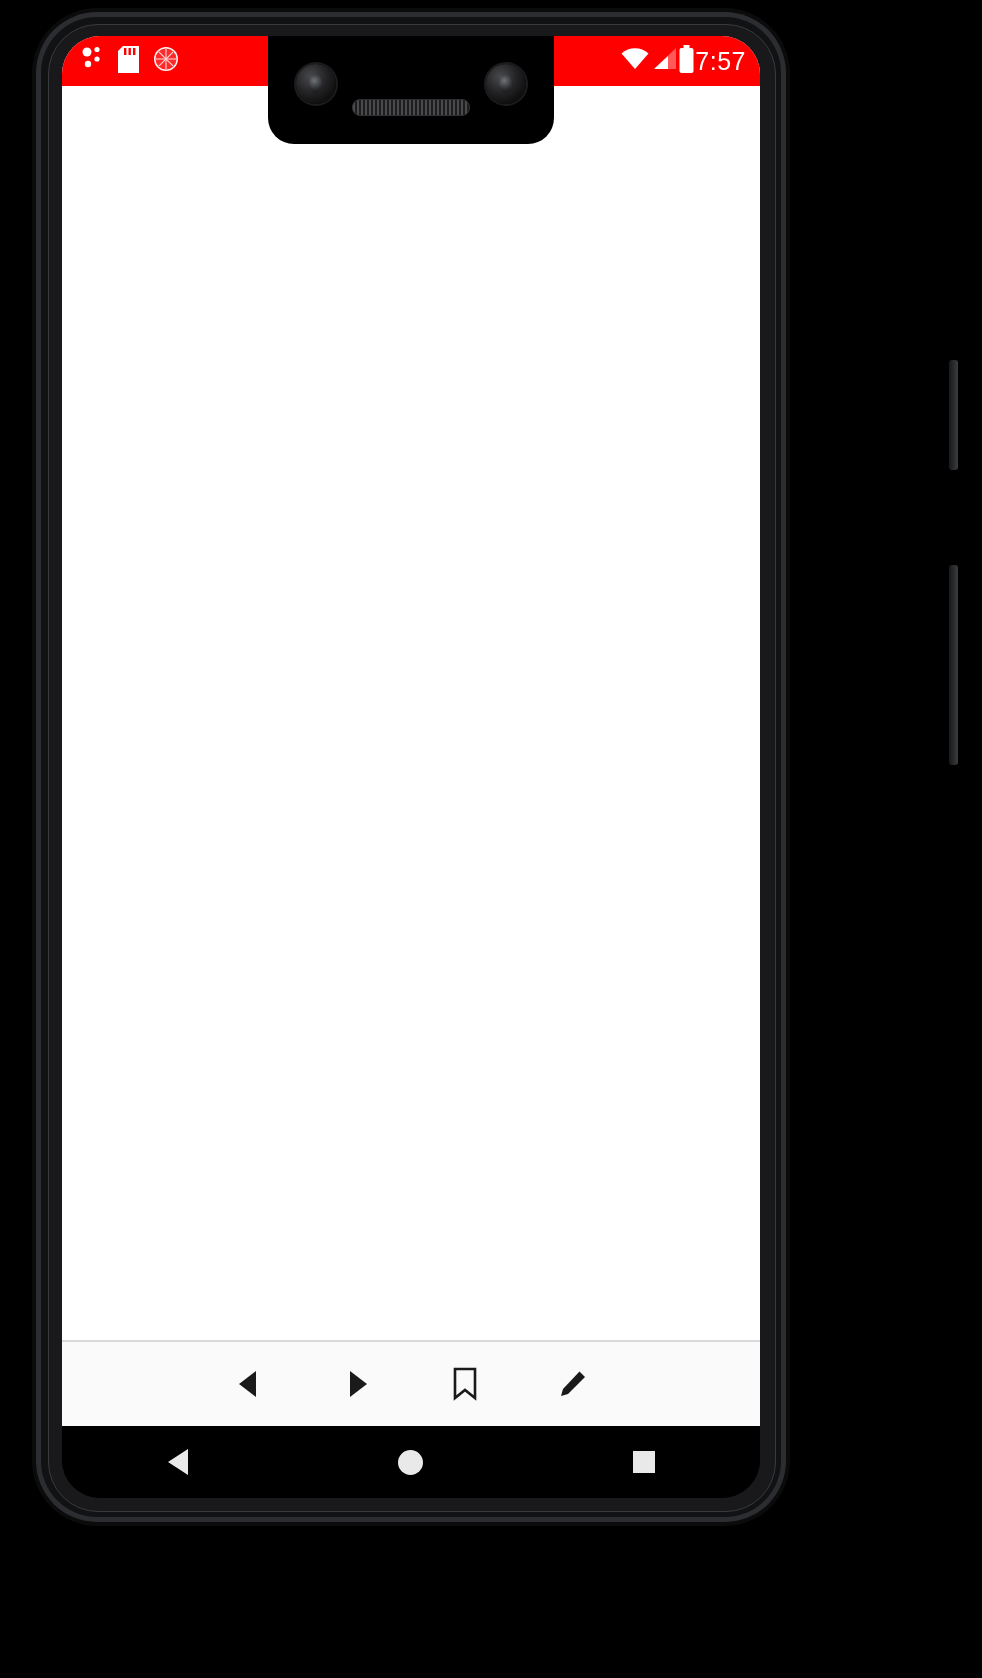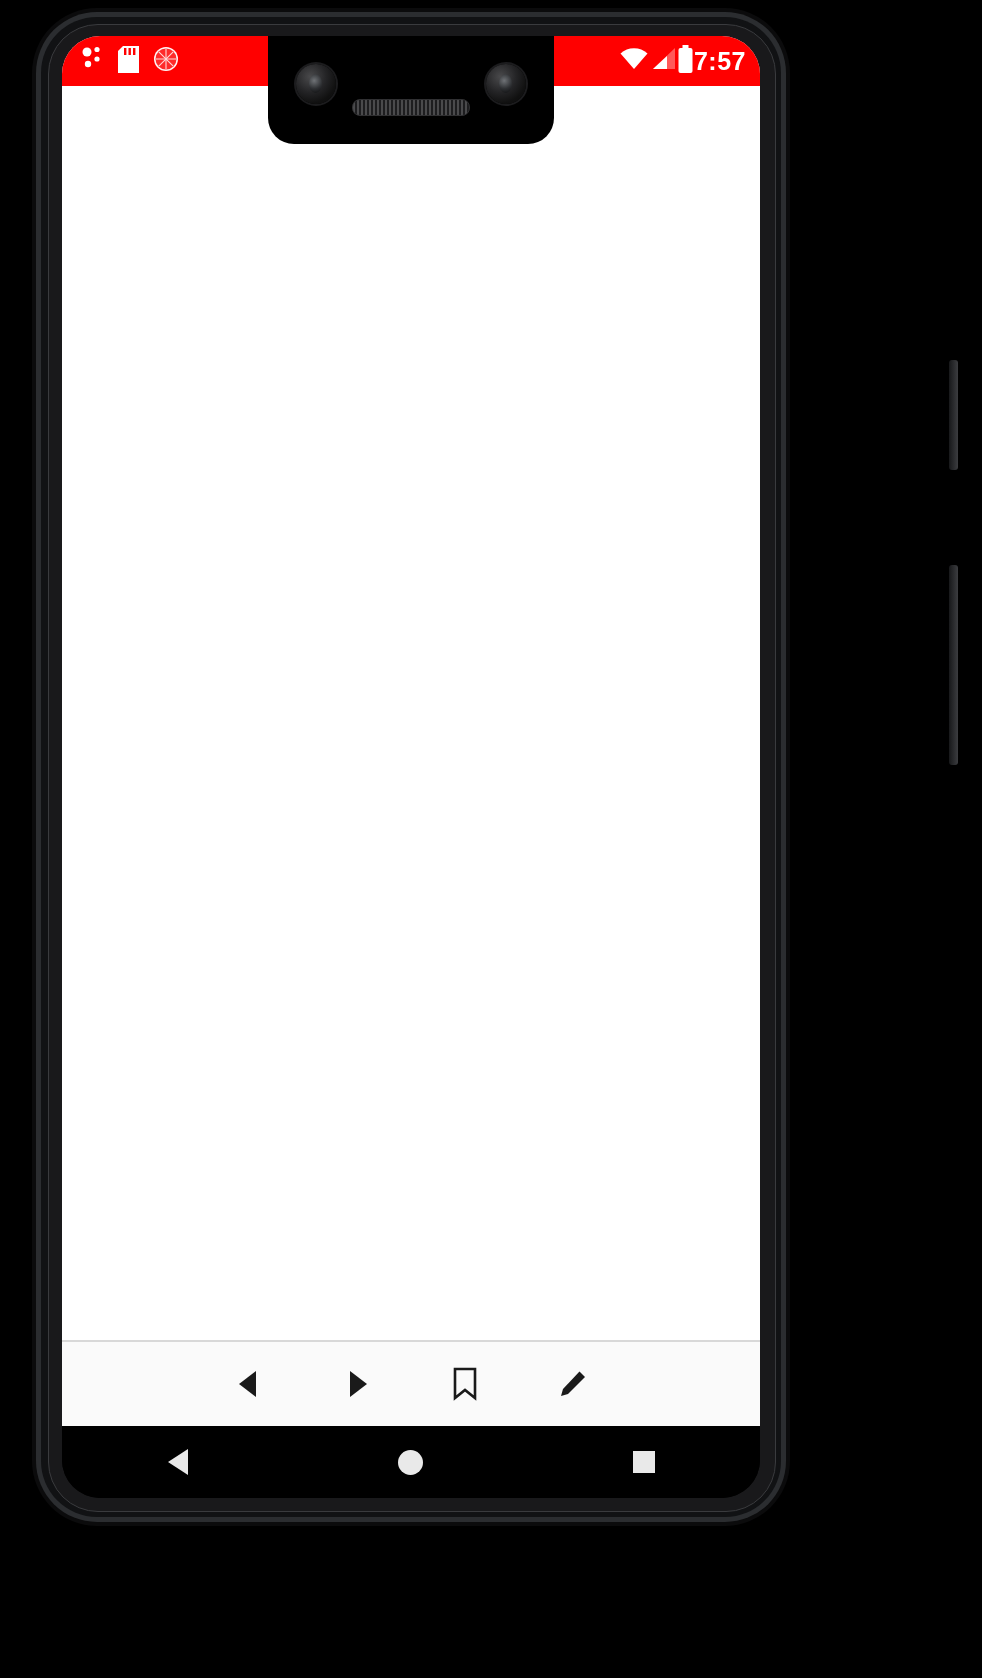--- a/index.html
+++ b/index.html
@@ -76,21 +76,20 @@
     display: flex;
     align-items: center;
     gap: 14px;
   }
   #status-right {
     position: absolute;
     right: 14px; top: 0;
     height: 50px;
     display: flex;
     align-items: center;
-    font-weight: bold;
   }
   .stat-time {
     color: #fff;
     font-size: 25px;
     font-family: "Liberation Sans", sans-serif;
     letter-spacing: 0.5px;
   }
   .ico { display: block; }
 
   

